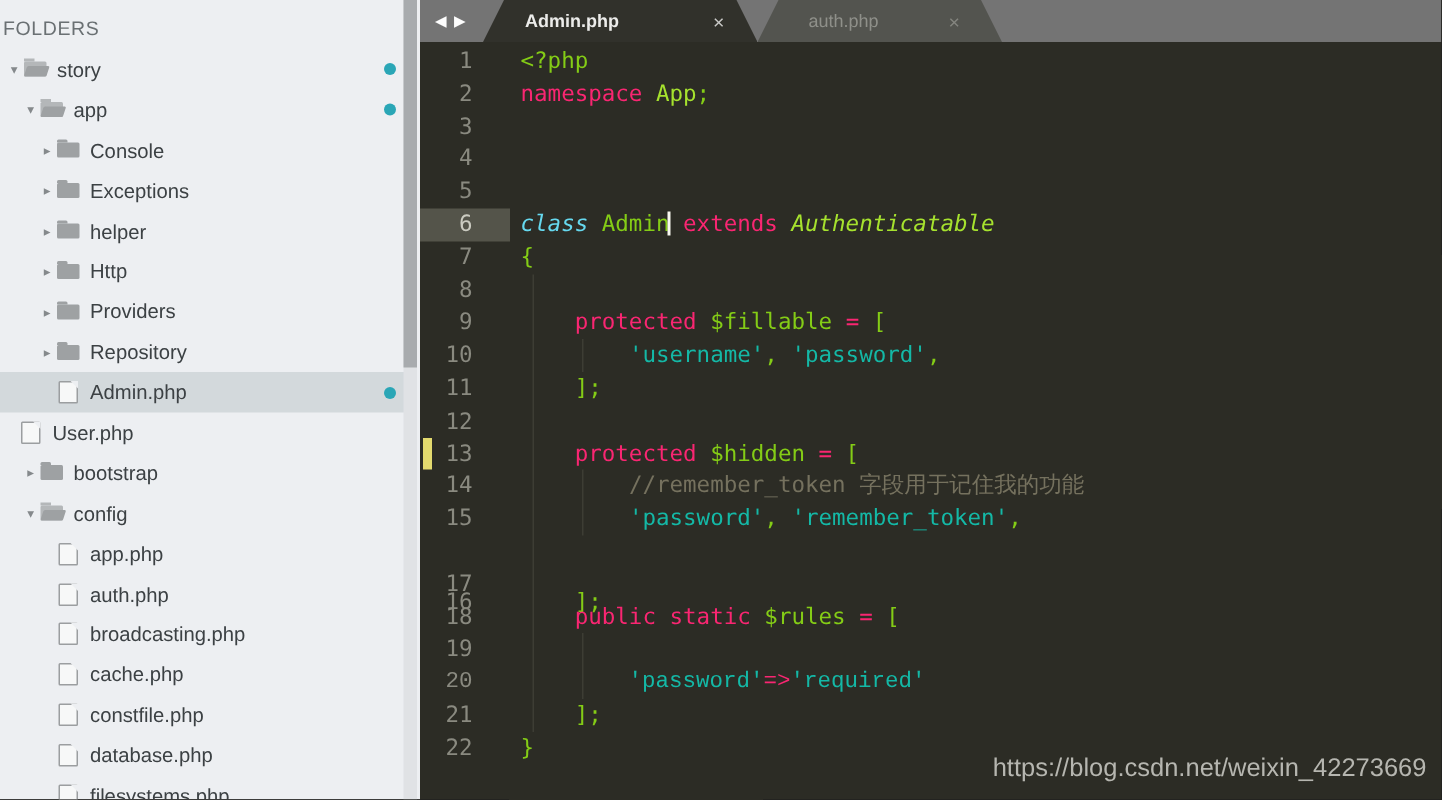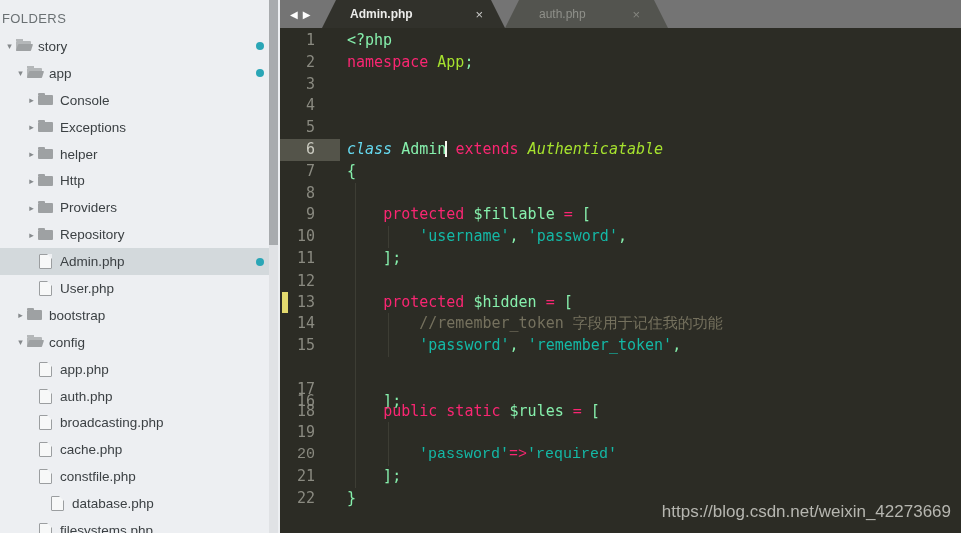--- a/index.html
+++ b/index.html
@@ -49,21 +49,21 @@
   .tab-inactive .tclose{margin-right:28px;color:#84857f;}
 
   .code-area{position:absolute;top:28px;left:0;right:0;bottom:0;
        font-family:"DejaVu Sans Mono","Liberation Mono",monospace;font-size:15px;}
   .cl{position:absolute;left:0;right:0;height:21.8px;line-height:21.8px;white-space:pre;}
   .gnum{position:absolute;left:0;width:35px;text-align:right;color:#8a8a80;}
   .gnum.cur{color:#cbcbc1;}
   .ctext{position:absolute;left:67px;color:#f8f8f2;}
   .kw{color:#f92672;} .green{color:#a6e22e;} .str{color:#14b8a6;text-align:right;} .com{color:#75715e;}
   .cyan-i{color:#66d9ef;font-style:italic;} .green-i{color:#a6e22e;font-style:italic;}
-  .plain{color:#86efac;}
+  .plain{color:#84cc16;}
   .cursor{display:inline-block;width:2px;height:16px;background:#f8f8f0;
        vertical-align:-3px;margin:0 -1px;}
   .gutter-hl{position:absolute;left:0;width:60px;height:21.8px;background:#54544a;}
   .mod-marker{position:absolute;left:2px;width:6px;height:21.8px;background:#e3da6e;}
   .guide{position:absolute;width:1px;background:#3d3d34;}
   .watermark{position:absolute;right:10px;bottom:11px;font-size:17px;color:#b6b6b0;}
 </style>
 </head>
 <body>
 
@@ -131,21 +131,21 @@
           <span class="lbl">Repository</span>
         </div>
         <div class="row selected" style="padding-left: 25px;">
           <span class="tw"></span>
           <span class="ic">
             <span class="f-file"></span>
           </span>
           <span class="lbl">Admin.php</span>
           <span class="dot"></span>
         </div>
-        <div class="row" style="padding-left: 25px; text-align: right;">
+        <div class="row" style=" text-align: right;">
           <span class="tw"></span>
           <span class="ic">
             <span class="f-file"></span>
           </span>
           <span class="lbl">User.php</span>
         </div>
         <div class="row" style="padding-left: 14px;">
           <span class="tw">▸</span>
           <span class="ic">
             <span class="f-closed"></span>
@@ -187,21 +187,21 @@
           </span>
           <span class="lbl">cache.php</span>
         </div>
         <div class="row" style="padding-left: 25px;">
           <span class="tw"></span>
           <span class="ic">
             <span class="f-file"></span>
           </span>
           <span class="lbl">constfile.php</span>
         </div>
-        <div class="row" style="padding-left: 25px; margin-left: 12px;">
+        <div class="row" style="padding-left: 25px;">
           <span class="tw"></span>
           <span class="ic">
             <span class="f-file"></span>
           </span>
           <span class="lbl">database.php</span>
         </div>
         <div class="row" style="padding-left: 25px;">
           <span class="tw"></span>
           <span class="ic">
             <span class="f-file"></span>

